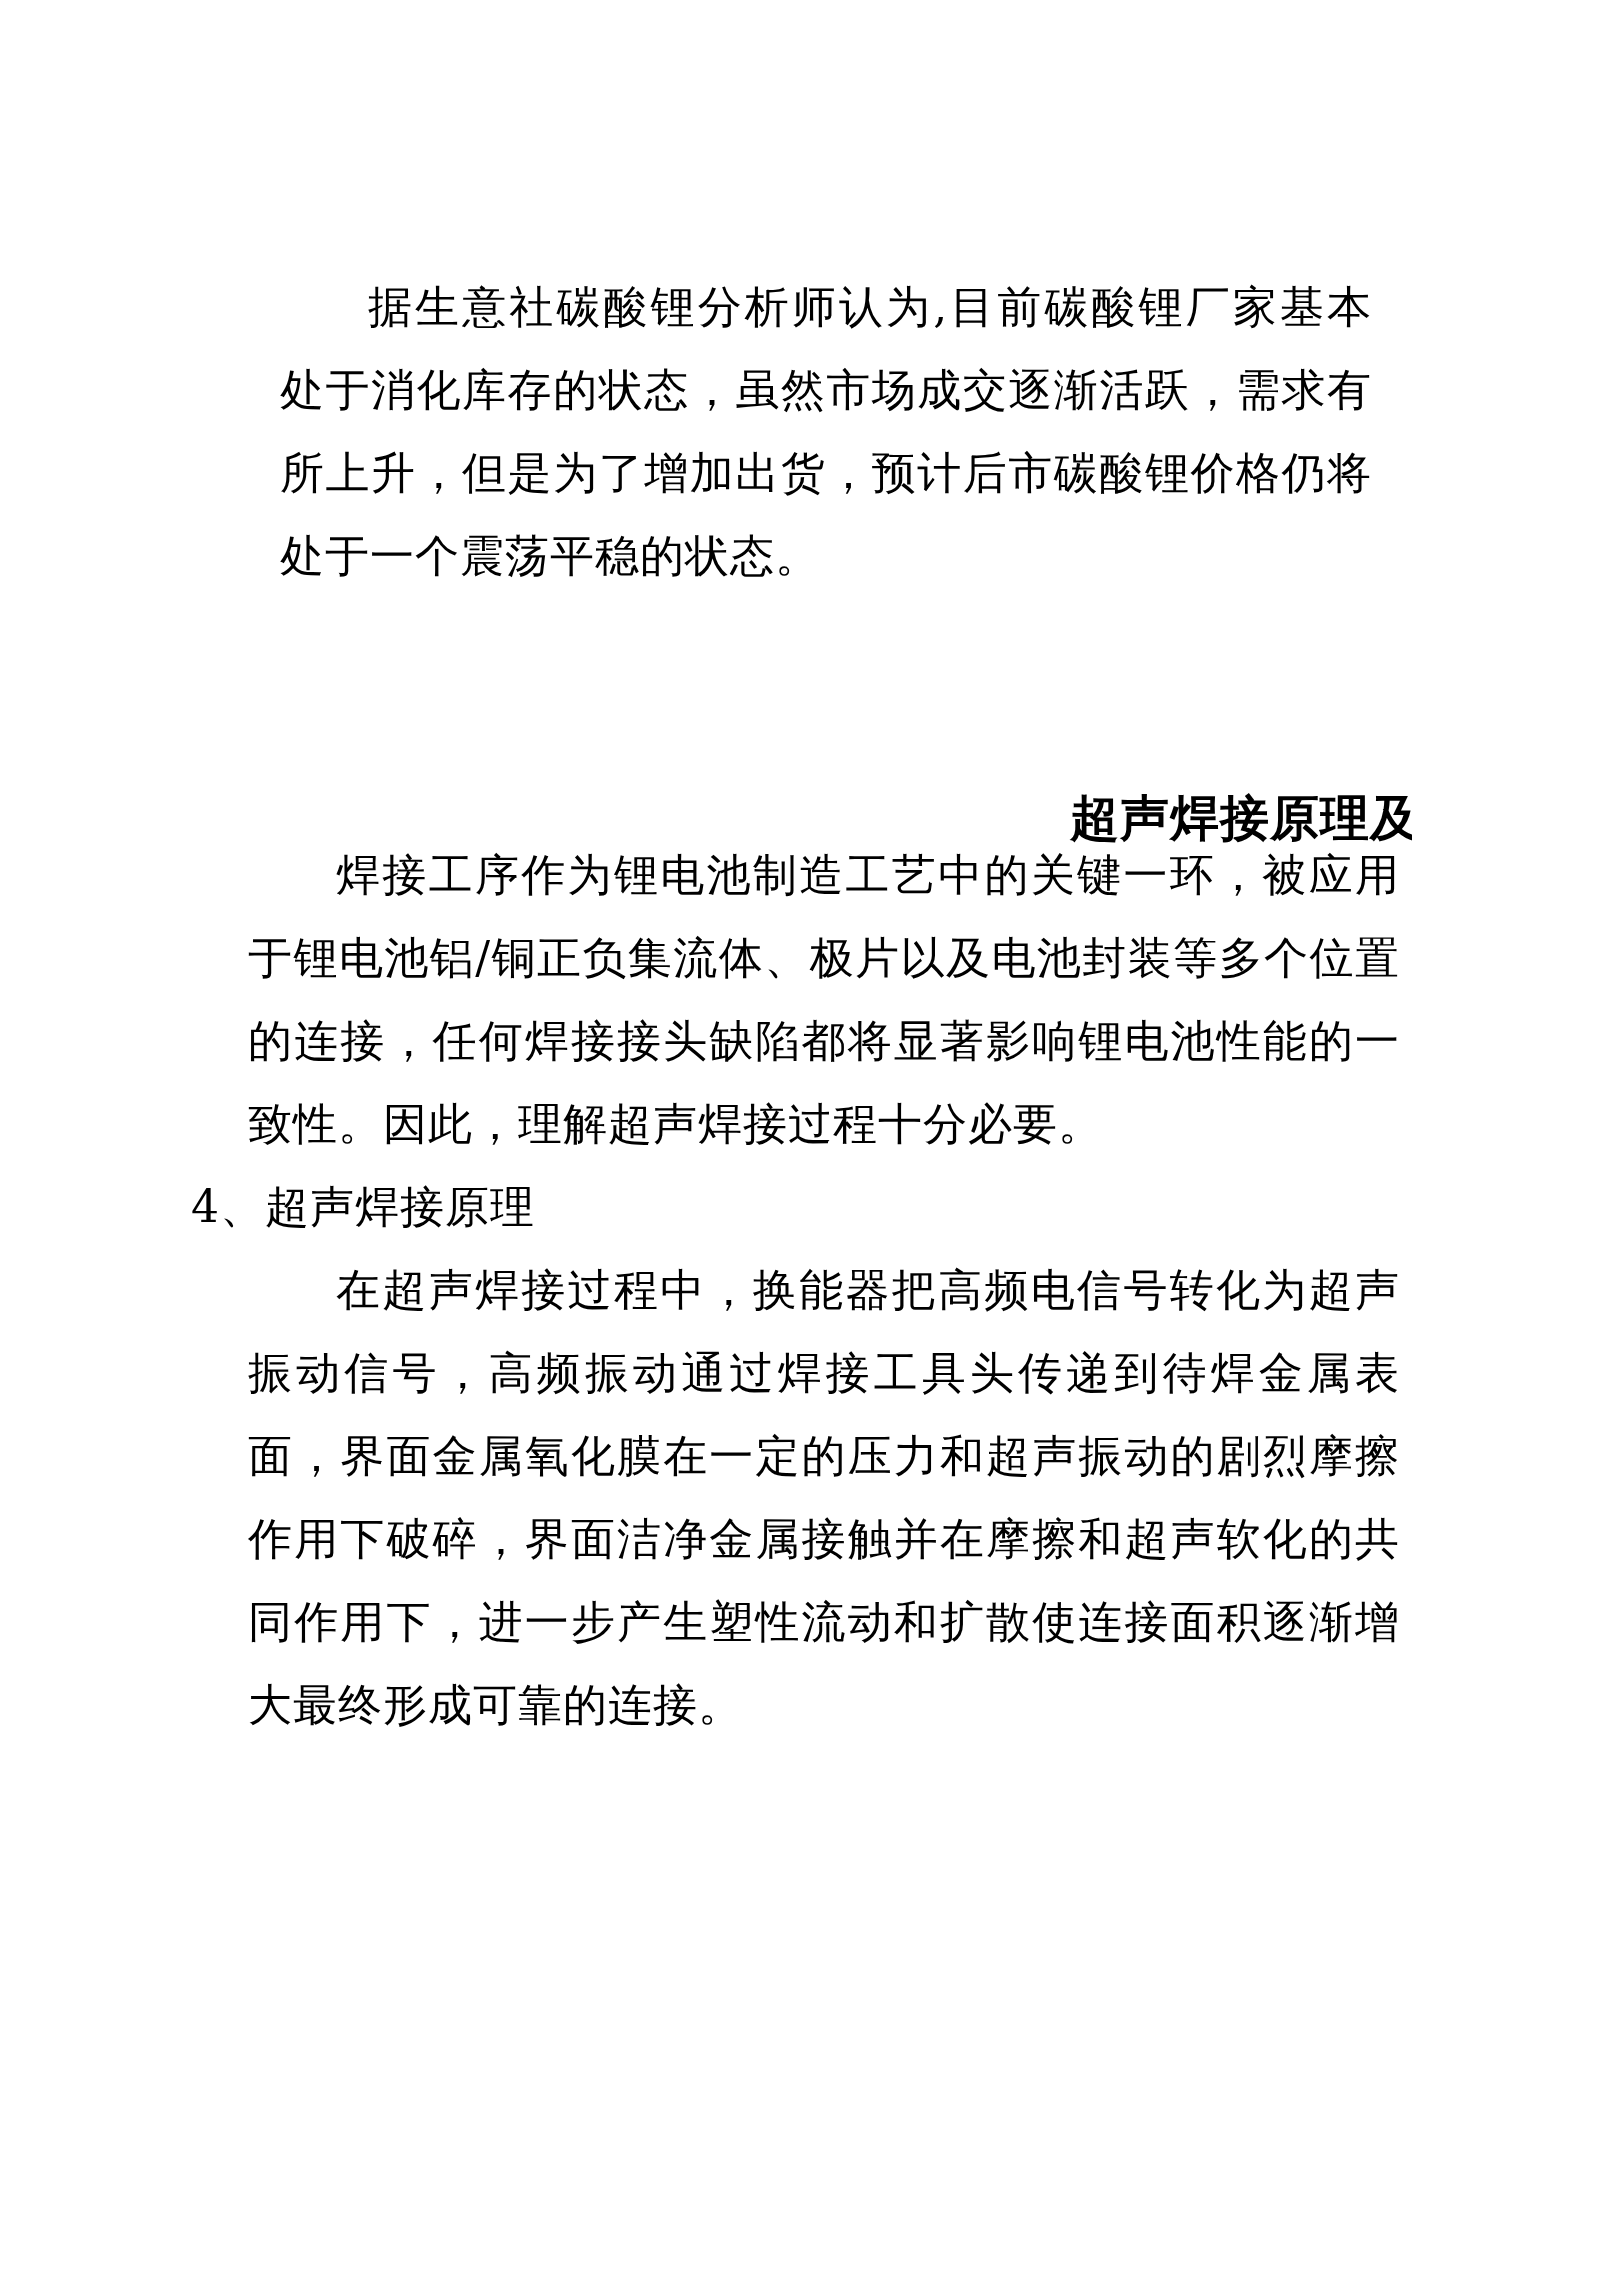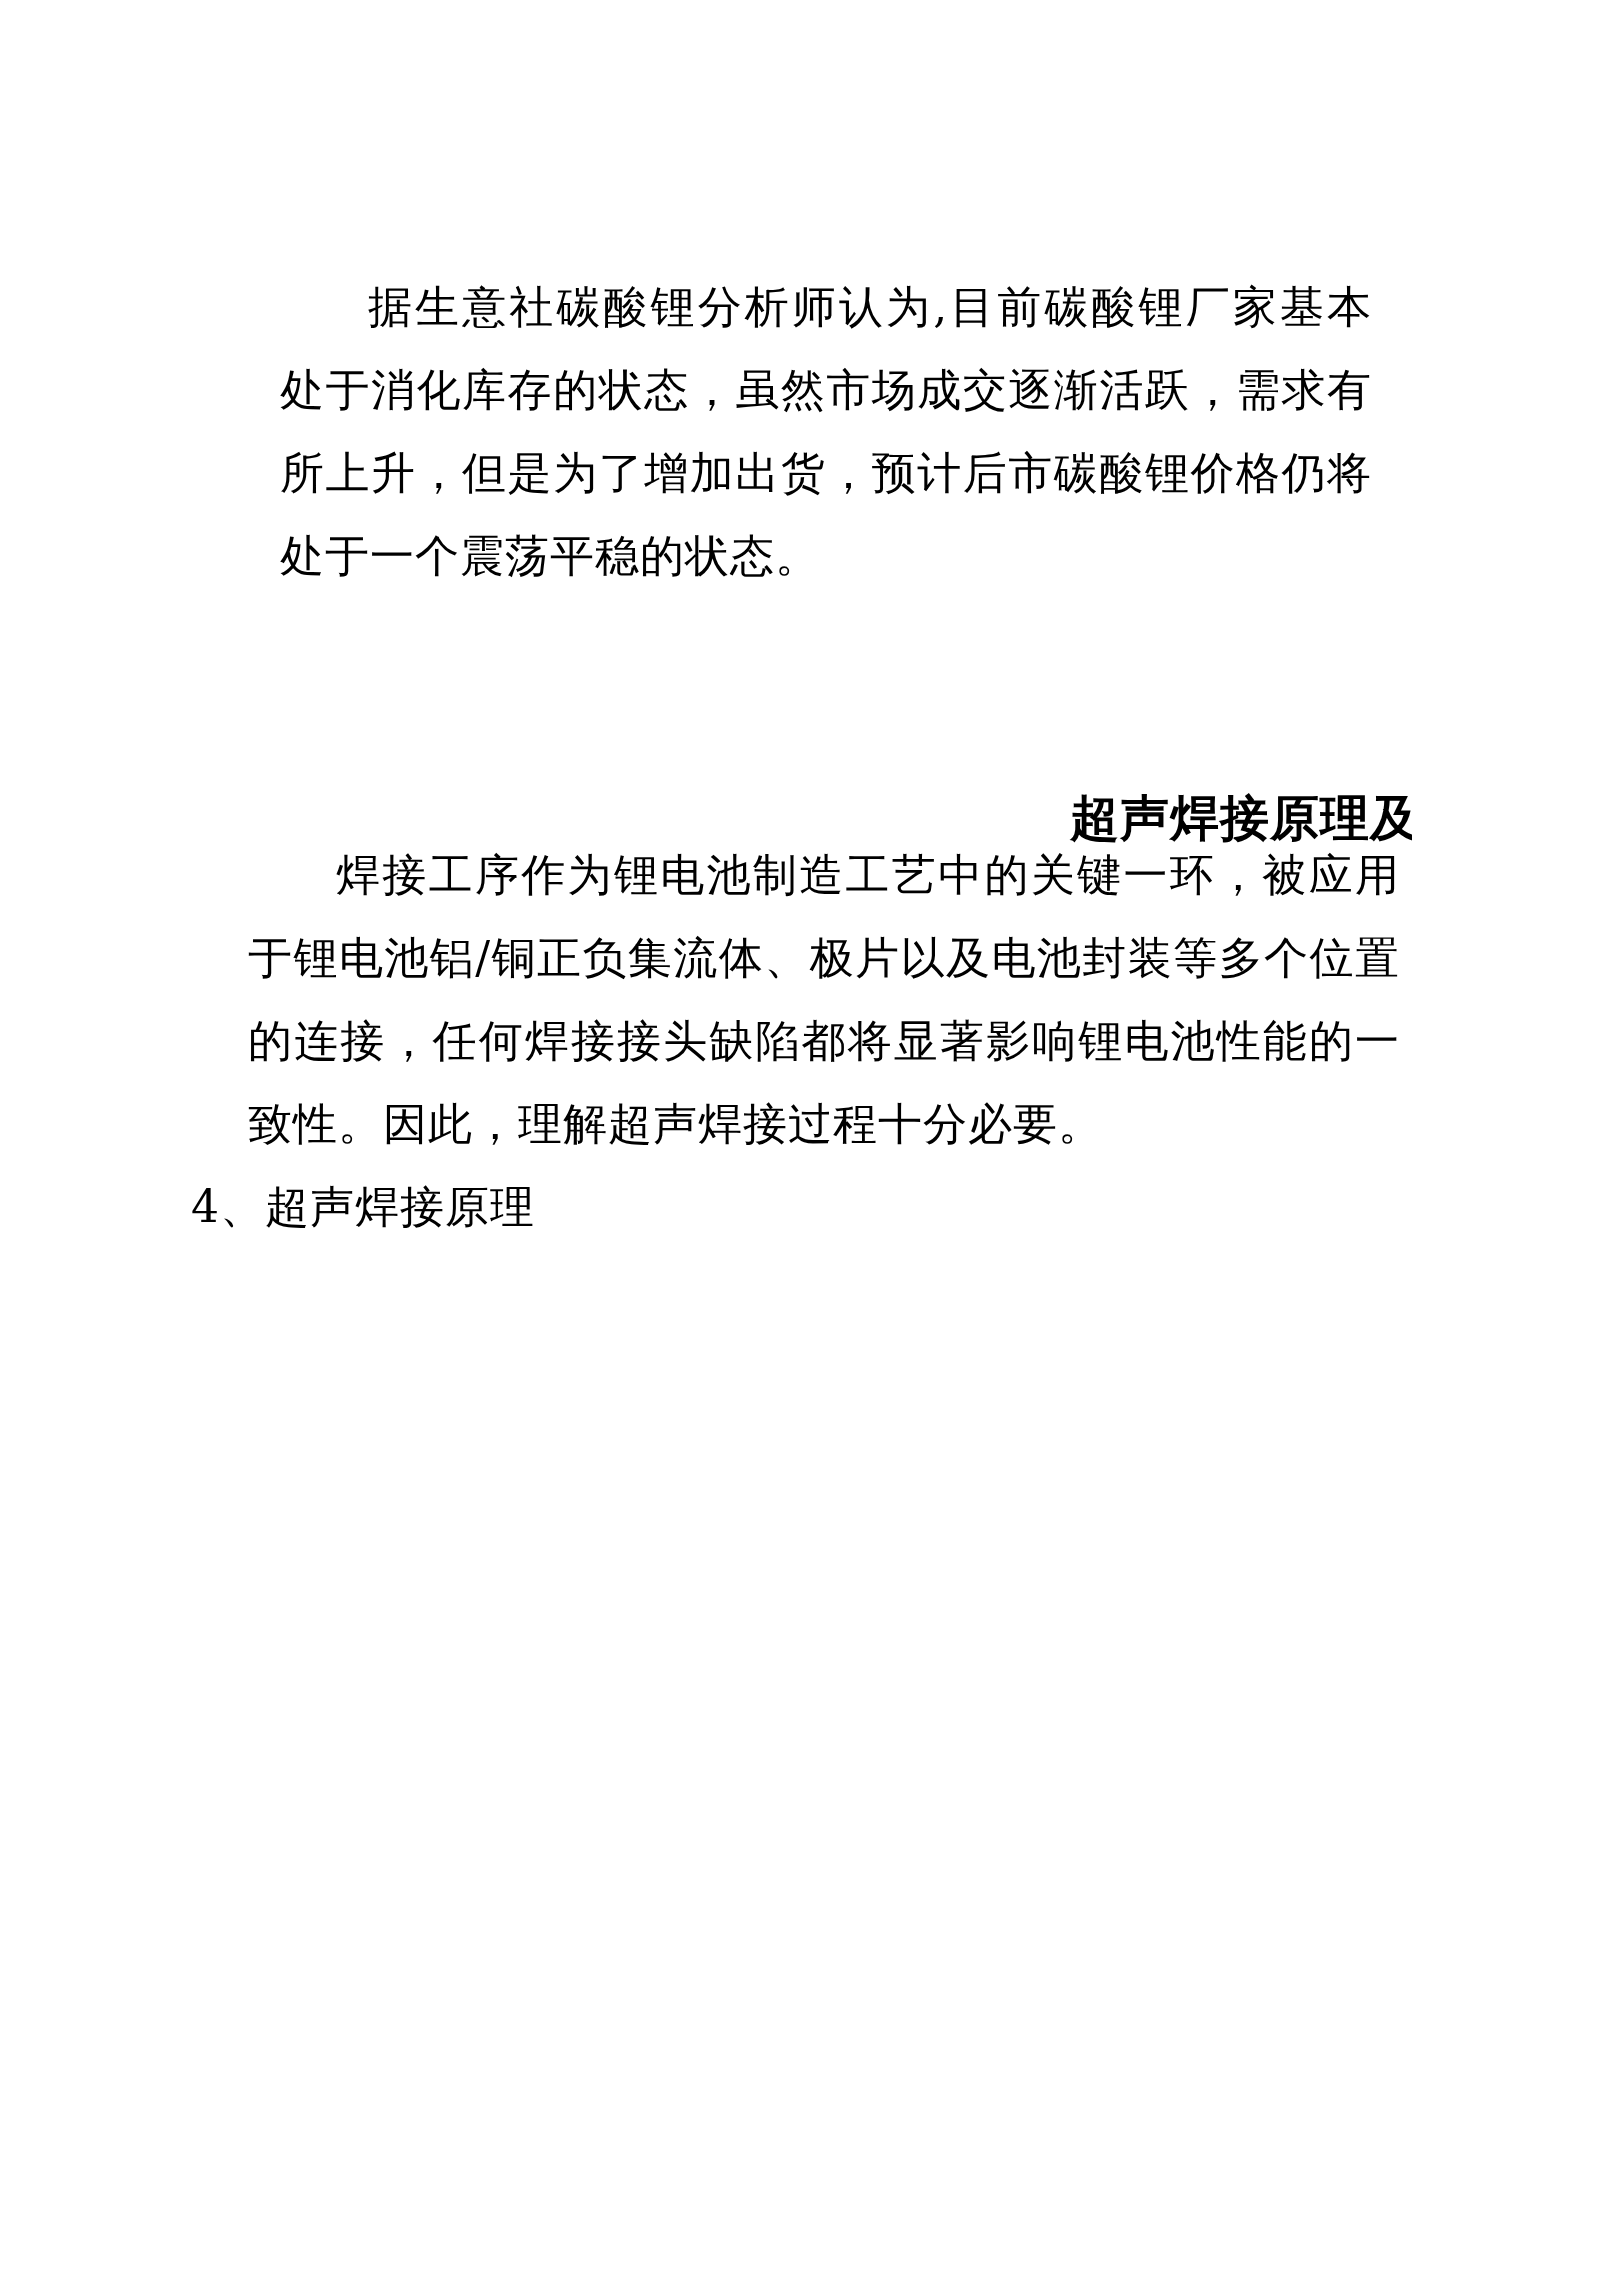--- a/index.html
+++ b/index.html
@@ -85,16 +85,17 @@
 <div class="page">
 
   <p class="txt indent2 intro">据生意社碳酸锂分析师认为,目前碳酸锂厂家基本处于消化库存的状态，虽然市场成交逐渐活跃，需求有所上升，但是为了增加出货，预计后市碳酸锂价格仍将处于一个震荡平稳的状态。</p>
 
 
   <h1 class="article-title">超声焊接原理及影响因素</h1>
 
   <div class="body-flow">
     <p class="body-par">焊接工序作为锂电池制造工艺中的关键一环，被应用于锂电池铝/铜正负集流体、极片以及电池封装等多个位置的连接，任何焊接接头缺陷都将显著影响锂电池性能的一致性。因此，理解超声焊接过程十分必要。</p>
     <p class="section-heading">4、超声焊接原理</p>
+    <p class="body-par">在超声焊接过程中，换能器把高频电信号转化为超声振动信号，高频振动通过焊接工具头传递到待焊金属表面，界面金属氧化膜在一定的压力和超声振动的剧烈摩擦作用下破碎，界面洁净金属接触并在摩擦和超声软化的共同作用下，进一步产生塑性流动和扩散使连接面积逐渐增大最终形成可靠的连接。</p>
   </div>
 
 </div>
 
 
 </body></html>

